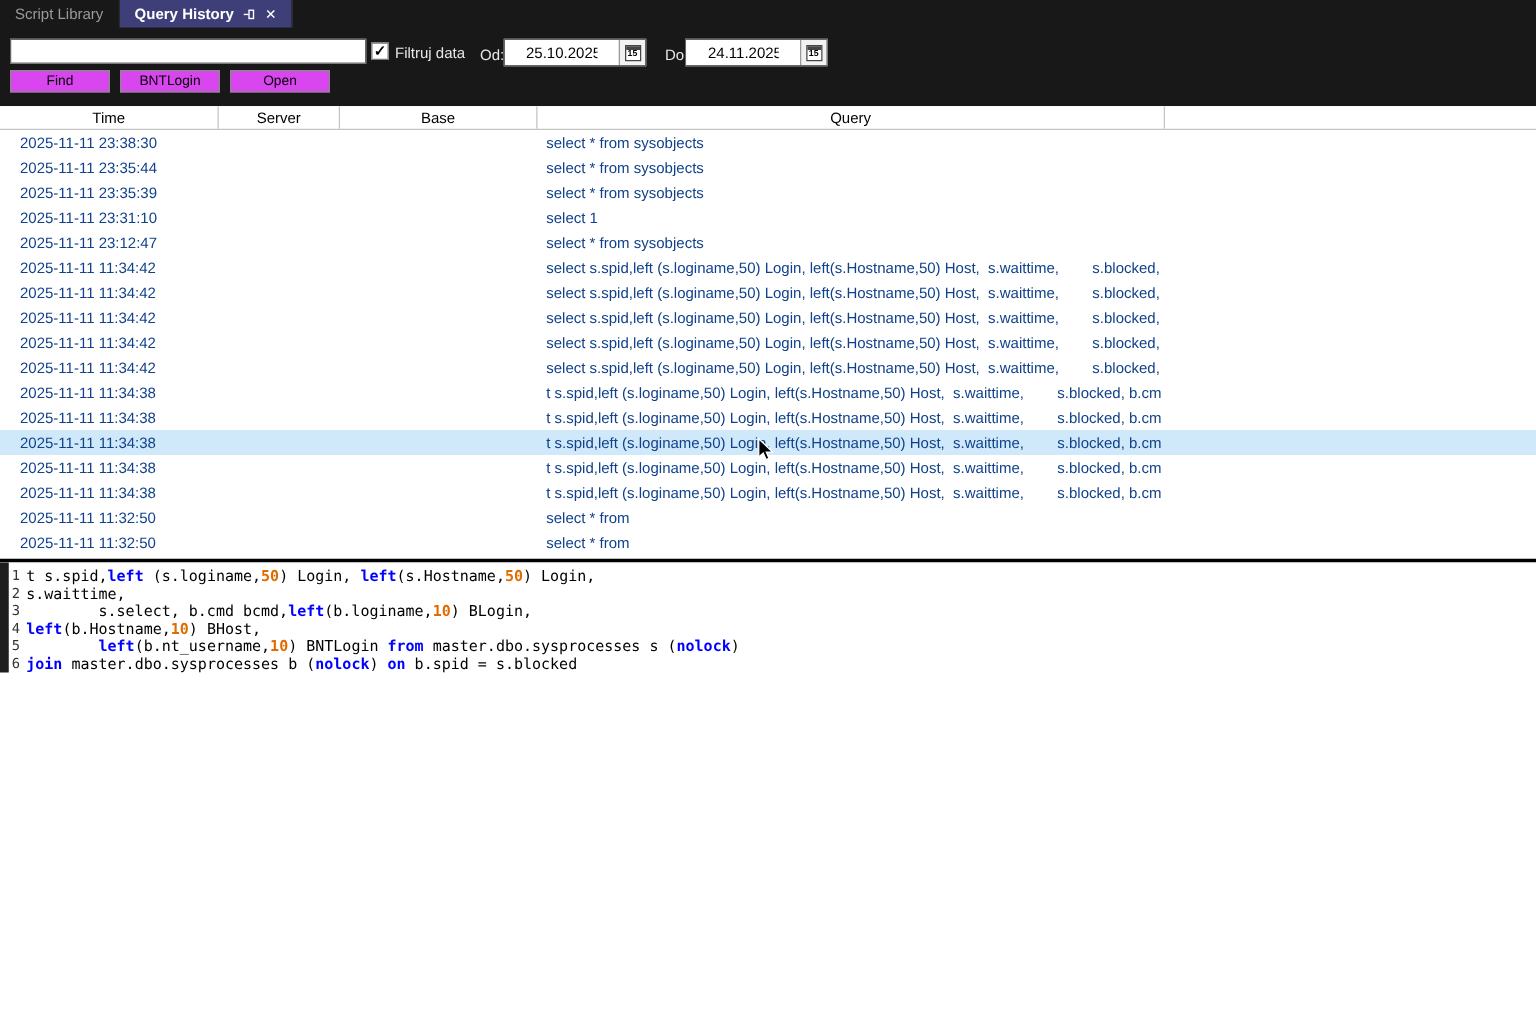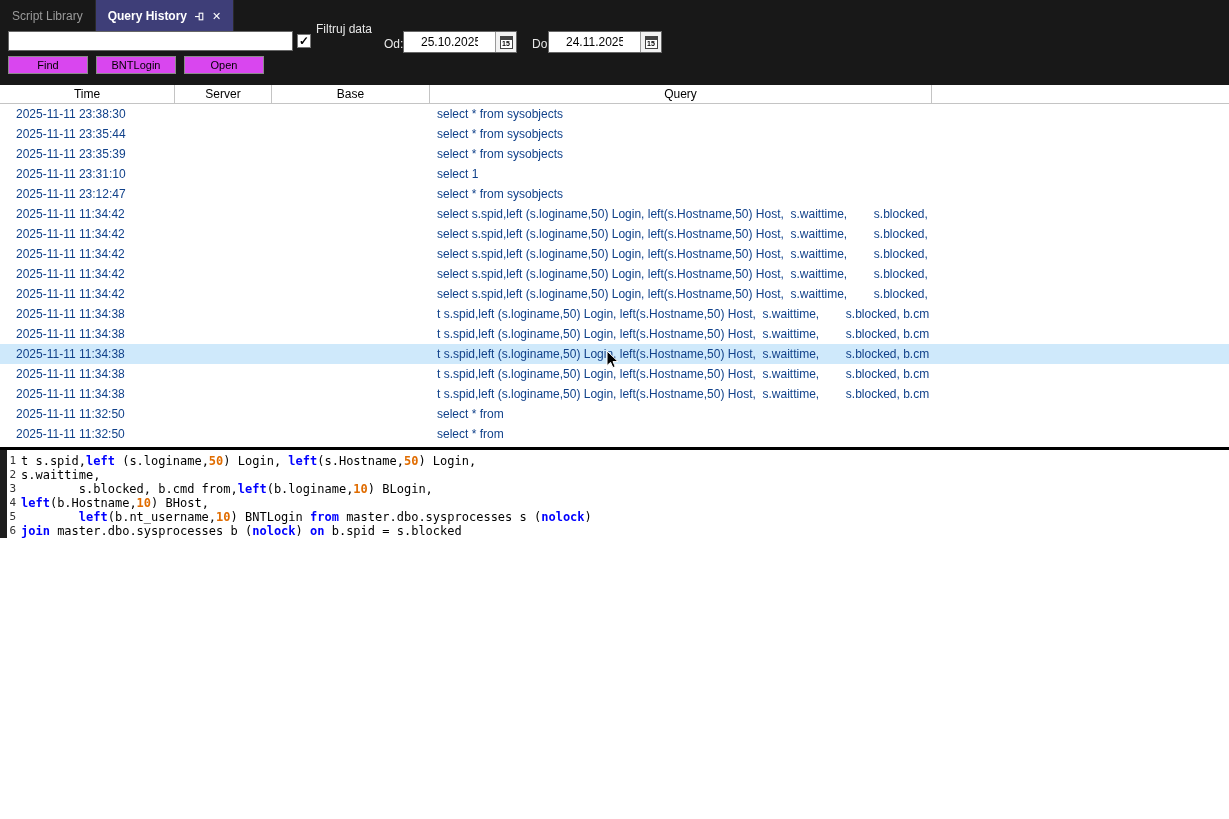--- a/index.html
+++ b/index.html
@@ -12,41 +12,41 @@
   }
 
   
   .topbar {
     position:absolute; top:0; left:0; width:1229px; height:85px;
     background:var(--toolbar-bg, #181818);
   }
   .tabbar { height:22px; display:flex; align-items:stretch; }
   .tab {
     display:flex; align-items:center; gap:7px;
-    padding:16px 12px; font-size:12px; color:#9a9a9a; cursor:default;
+    padding:6px 12px; font-size:12px; color:#9a9a9a; cursor:default;
     border-right:1px solid #2a2a2a;
   }
   .tab.active {
     background:var(--tab-active-bg, #3e3e78);
     color:#fff; font-weight:bold;
   }
   .tab .close-x { font-size:11px; font-weight:normal; color:#fff; }
 
   .search-input {
     position:absolute; left:8px; top:31px; width:285px; height:20px;
     border:1px solid #666; background:#fff; font-size:12px; padding:0 4px;
     font-family:"Liberation Sans", sans-serif;
   }
   .chk {
     position:absolute; left:297px; top:34px; width:14px; height:14px;
     background:#fff; border:1px solid #777;
     font-size:12px; line-height:12px; text-align:center; color:#000; font-weight:bold;
   }
   .lbl { position:absolute; color:#e8e8e8; font-size:12px; }
-  .lbl-filter { left:316px; top:22px;text-align:right; }
+  .lbl-filter { left:316px; top:35px;text-align:right; }
   .lbl-od { left:384px; top:37px; }
   .lbl-do { left:532px; top:37px; }
 
   .datefield {
     position:absolute; top:31px; height:22px; width:114px;
     background:#fff; border:1px solid #666; display:flex; align-items:stretch;
   }
   .datefield.od { left:403px; }
   .datefield.do { left:548px; }
   .datefield input {
@@ -211,21 +211,21 @@
     </div>
 </div>
 
 <div class="splitter"></div>
 
 <div class="editor">
   <div class="gutter-strip"></div>
   <div>
       <div class="code-line"><span class="ln">1</span><span><span class="tok-p">t s.spid,</span><span class="tok-k">left</span><span class="tok-p"> (s.loginame,</span><span class="tok-n">50</span><span class="tok-p">) Login, </span><span class="tok-k">left</span><span class="tok-p">(s.Hostname,</span><span class="tok-n">50</span><span class="tok-p">) Login,</span></span></div>
       <div class="code-line"><span class="ln">2</span><span><span class="tok-p">s.waittime,</span></span></div>
-      <div class="code-line"><span class="ln">3</span><span><span class="tok-p">        s.blocked, b.cmd from,</span><span class="tok-k">left</span><span class="tok-p">(b.loginame,</span><span class="tok-n">10</span><span class="tok-p">) BLogin,</span></span></div>
+      <div class="code-line"><span class="ln">3</span><span><span class="tok-p">        s.select, b.cmd bcmd,</span><span class="tok-k">left</span><span class="tok-p">(b.loginame,</span><span class="tok-n">10</span><span class="tok-p">) BLogin,</span></span></div>
       <div class="code-line"><span class="ln">4</span><span><span class="tok-k">left</span><span class="tok-p">(b.Hostname,</span><span class="tok-n">10</span><span class="tok-p">) BHost,</span></span></div>
       <div class="code-line"><span class="ln">5</span><span><span class="tok-p">        </span><span class="tok-k">left</span><span class="tok-p">(b.nt_username,</span><span class="tok-n">10</span><span class="tok-p">) BNTLogin </span><span class="tok-k">from</span><span class="tok-p"> master.dbo.sysprocesses s (</span><span class="tok-k">nolock</span><span class="tok-p">)</span></span></div>
       <div class="code-line"><span class="ln">6</span><span><span class="tok-k">join</span><span class="tok-p"> master.dbo.sysprocesses b (</span><span class="tok-k">nolock</span><span class="tok-p">) </span><span class="tok-k">on</span><span class="tok-p"> b.spid = s.blocked</span></span></div>
     </div>
 </div>
 
 <div class="mouse-cursor">
   <svg width="13" height="19" viewBox="0 0 13 19">
     <path d="M1 1 L1 15.5 L4.6 12.4 L6.9 17.6 L9.2 16.6 L7 11.6 L12 11.6 Z" fill="#000" stroke="#fff" stroke-width="1"></path>
   </svg>

